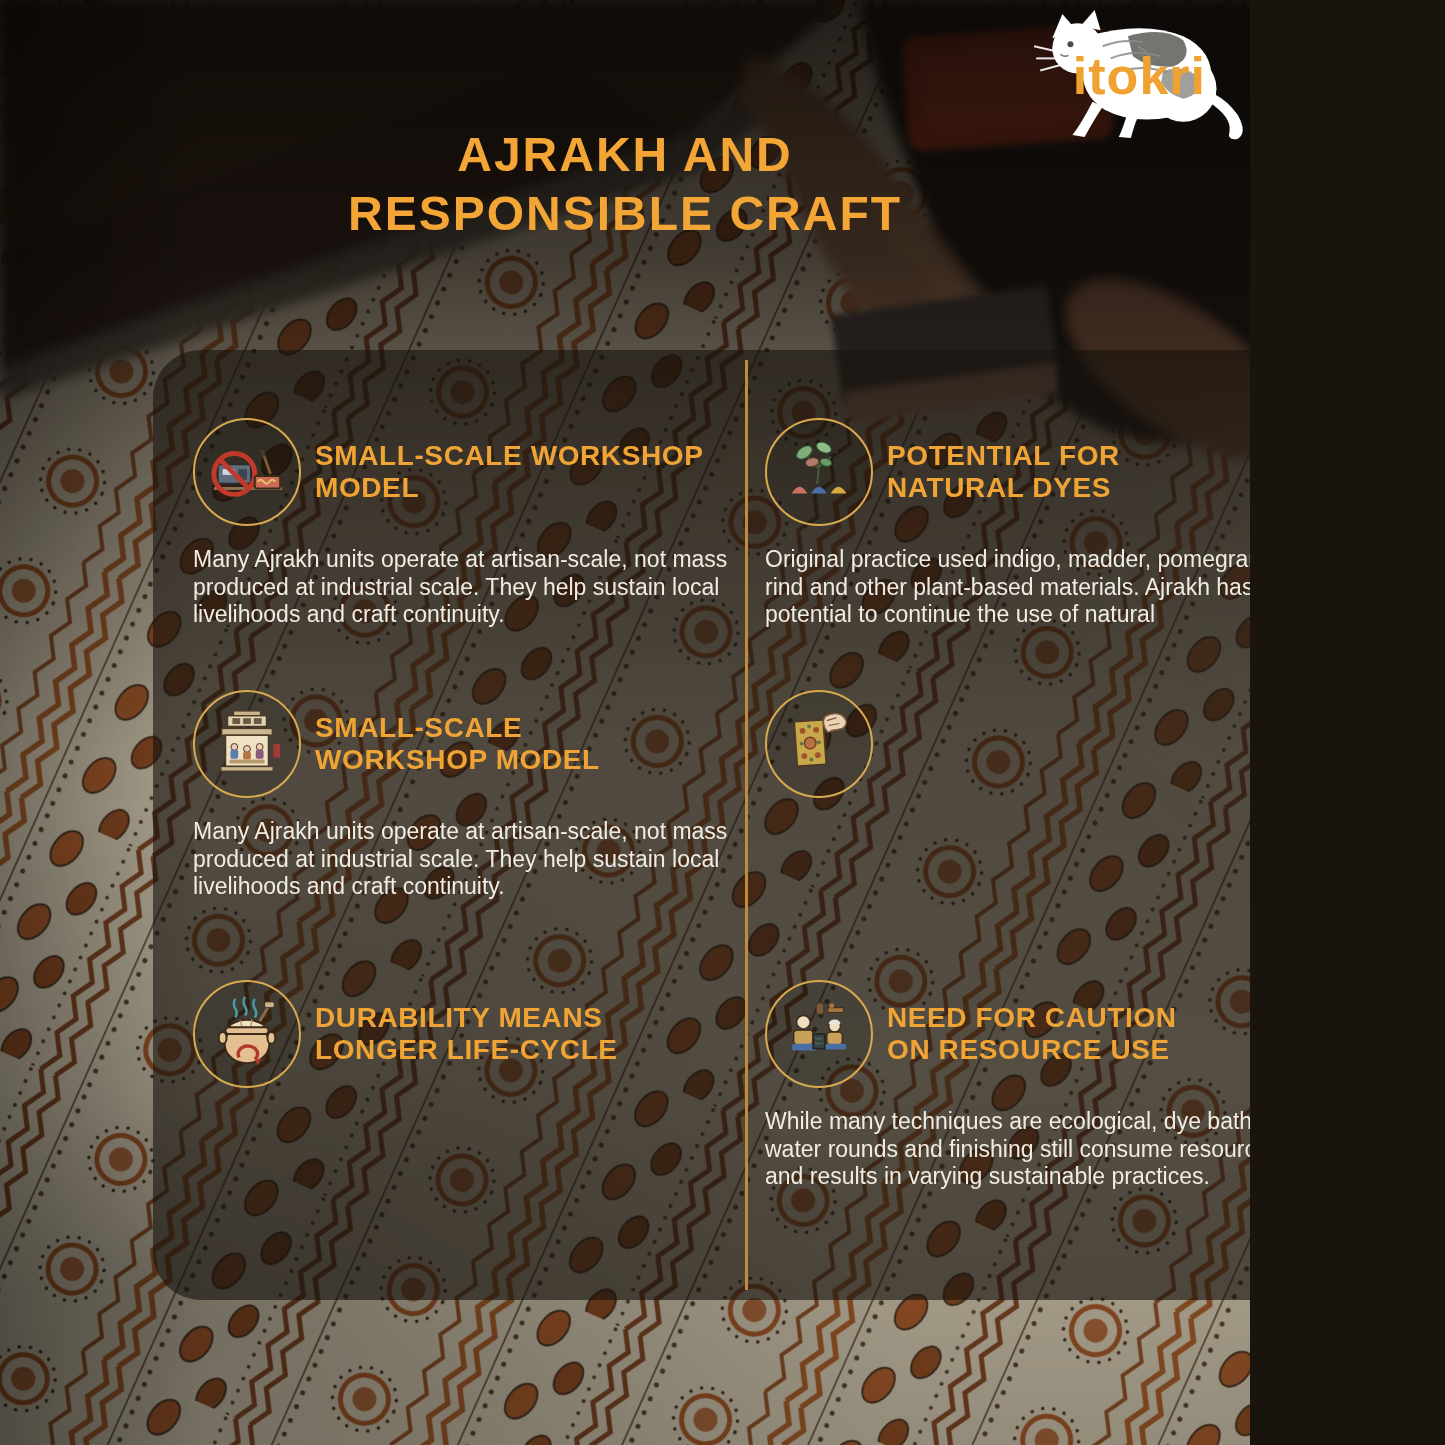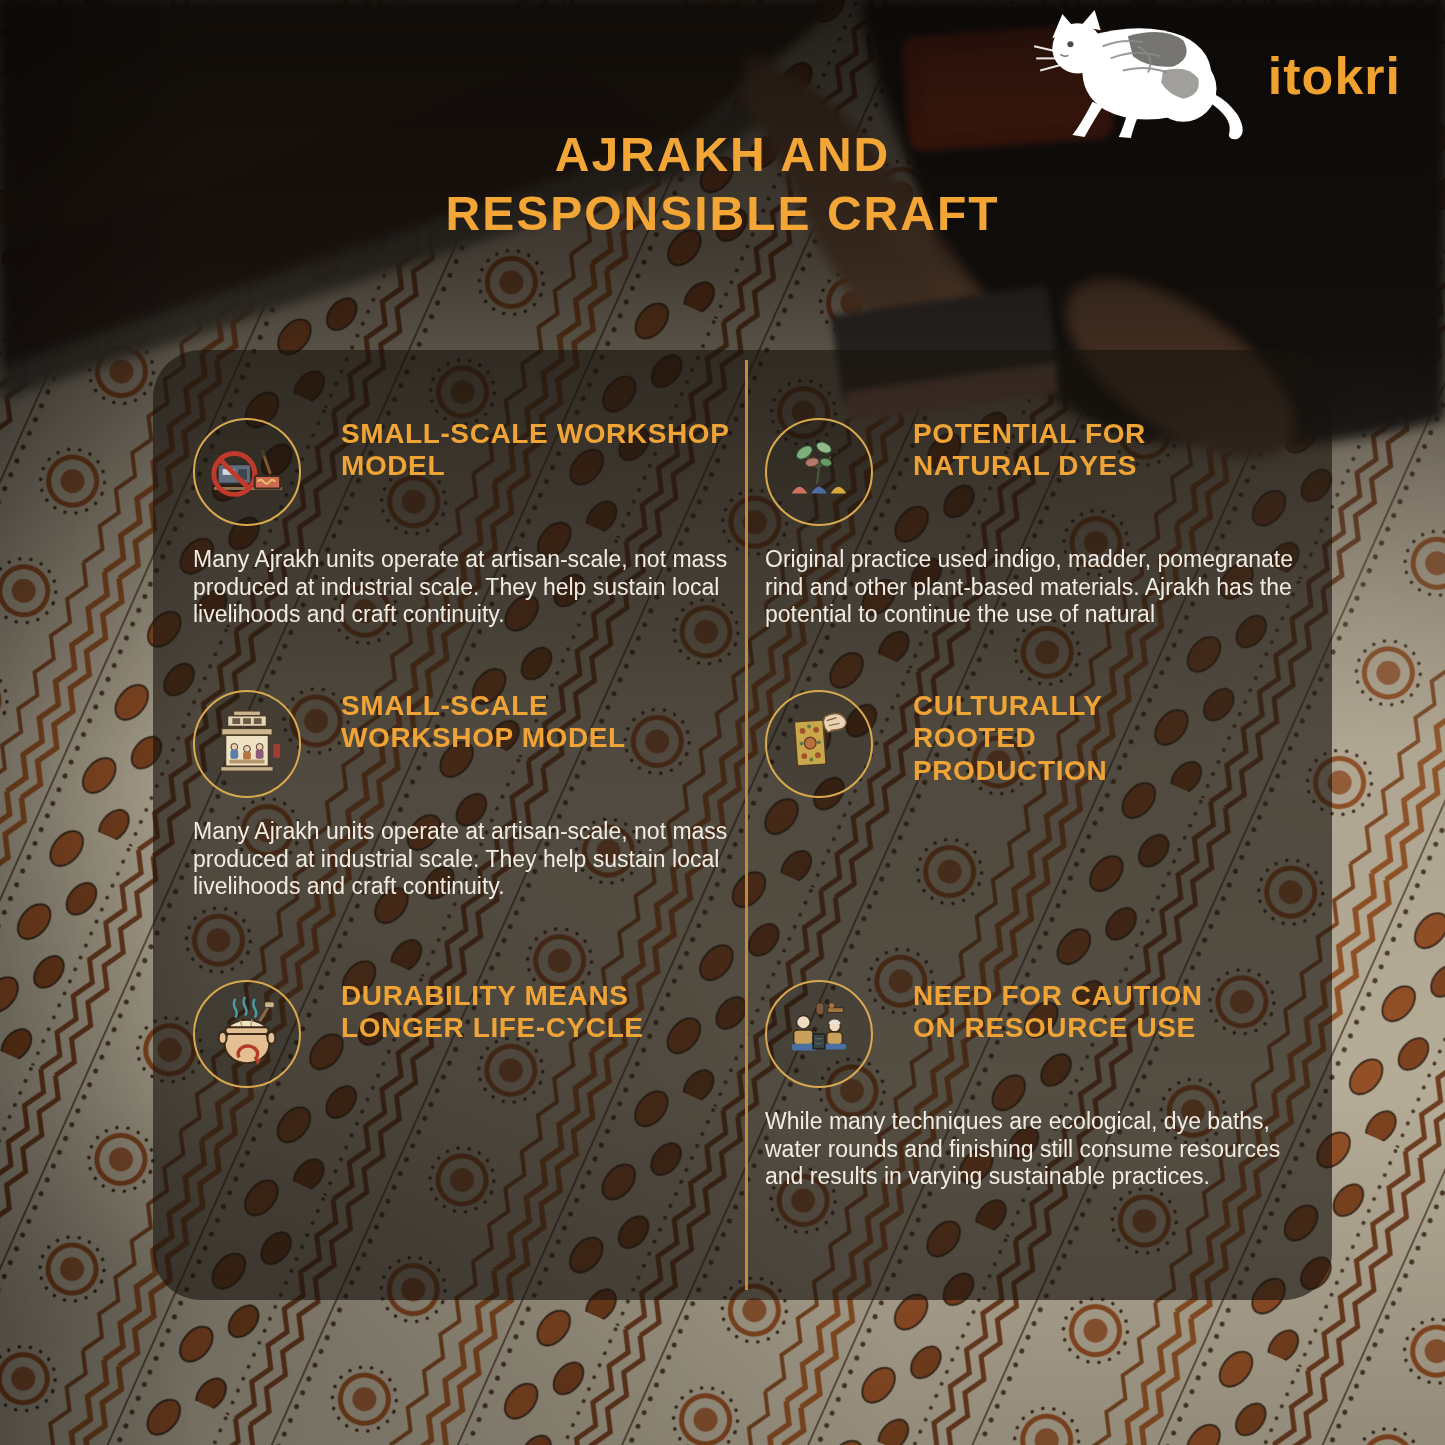--- a/index.html
+++ b/index.html
@@ -1,33 +1,33 @@
 <!DOCTYPE html>
 <html><head>
 <meta charset="utf-8">
 <style>
   html,body{margin:0;padding:0;background:#1a140e;}
-  .canvas{position:relative;width:1445px;height:1445px;overflow:hidden;
+  .canvas{position:relative;width:1250px;height:1445px;overflow:hidden;
           font-family:"Liberation Sans",sans-serif;}
   .bg{position:absolute;left:0;top:0;}
   .cat{position:absolute;left:1032px;top:6px;width:232px;height:136px;}
   .logo{position:absolute;right:44px;top:46px;font-size:52px;font-weight:700;
         color:#EFA22F;letter-spacing:1px;}
   .title{position:absolute;left:0;right:0;top:126px;margin:0;text-align:center;
          font-size:48px;font-weight:700;letter-spacing:2px;line-height:1.22;
          color:#F3A636;white-space:pre-line;}
   .panel{position:absolute;left:153px;top:350px;width:1179px;height:950px;
          border-radius:48px;background:rgba(24,19,14,0.62);}
   .divider{position:absolute;left:592px;top:10px;bottom:10px;width:3px;
            background:#C28B3C;}
   .card{position:absolute;width:548px;}
   .card.c-l{left:40px;}
   .card.c-r{left:612px;}
   .card.r1{top:68px;} .card.r2{top:340px;} .card.r3{top:630px;}
-  .head{display:flex;gap:40px;}
+  .head{display:flex;align-items:center;gap:14px;}
   .icon{width:104px;height:104px;flex:0 0 auto;border:2.5px solid #D9A94F;
         border-radius:50%;display:flex;align-items:center;justify-content:center;
         background:rgba(10,8,6,0.14);}
   .icon svg{width:78px;height:78px;}
   .heading{margin:0;font-size:28px;font-weight:700;letter-spacing:0.6px;
            line-height:1.16;color:#EFA435;white-space:pre-line;}
   .bodytext{margin:20px 0 0 0;font-size:23px;line-height:1.2;color:#F1ECE2;
             white-space:pre-line;}
 </style>
 </head>
@@ -268,23 +268,20 @@
               <circle cx="31" cy="39" r="6" fill="#b5743f" stroke="#7a3a2a" stroke-width="1.5"></circle>
               <circle cx="22" cy="39" r="2" fill="#5a7a4a"></circle>
                 <circle cx="40" cy="39" r="2" fill="#5a7a4a"></circle>
               <circle cx="31" cy="22" r="2" fill="#5a7a4a"></circle>
                 <circle cx="31" cy="56" r="2" fill="#5a7a4a"></circle>
             </g>
             <path d="M46,12 q13,-7 20,1 q5,6 -2,11 l-15,4 q-7,-8 -3,-16 z" fill="#ecd2b5" stroke="#7a5a3a" stroke-width="1.5"></path>
             <path d="M48,16 l10,-3 M50,21 l11,-2 M52,26 l10,-1" stroke="#7a5a3a" stroke-width="1.2" fill="none"></path>
           </svg>
         </div>
-        <h2 class="heading">CULTURALLY
-ROOTED
-PRODUCTION</h2>
       </div>
     </section>
 
     <section class="card c-r r3">
       <div class="head">
         <div class="icon">
           <svg viewBox="0 0 80 80">
             <rect x="37" y="8" width="8" height="12" rx="3" fill="#7a5a3a" stroke="#3a2a1a" stroke-width="1"></rect>
             <rect x="49" y="13" width="16" height="5" fill="#a0763f" stroke="#3a2a1a" stroke-width="1"></rect>
             <circle cx="53" cy="11" r="2.5" fill="#b5743f"></circle>

